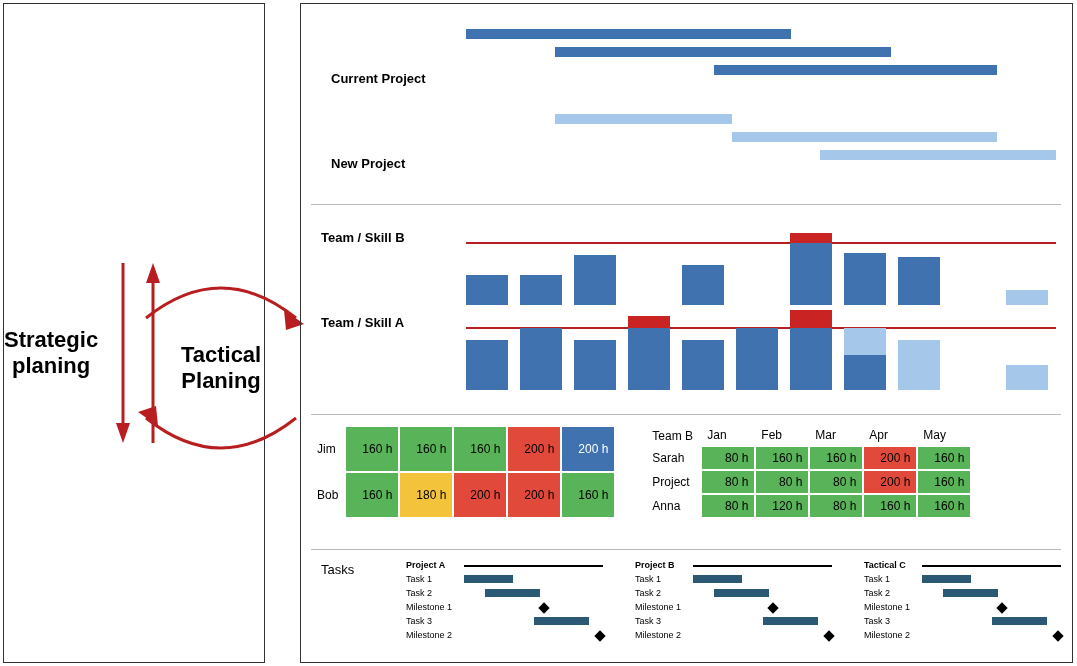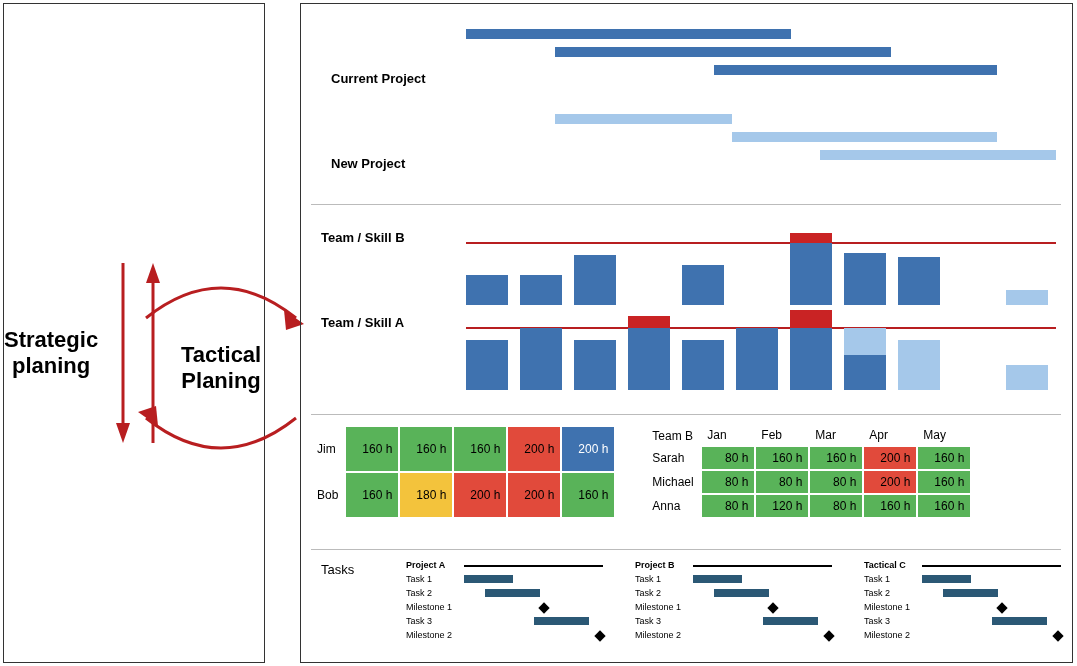--- a/index.html
+++ b/index.html
@@ -218,21 +218,21 @@
             </tr>
             <tr>
               <th>Sarah</th>
               <td class="c-green">80 h</td>
               <td class="c-green">160 h</td>
               <td class="c-green">160 h</td>
               <td class="c-red">200 h</td>
               <td class="c-green">160 h</td>
             </tr>
             <tr>
-              <th>Michael</th>
+              <th>Project</th>
               <td class="c-green">80 h</td>
               <td class="c-green">80 h</td>
               <td class="c-green">80 h</td>
               <td class="c-red">200 h</td>
               <td class="c-green">160 h</td>
             </tr>
             <tr>
               <th>Anna</th>
               <td class="c-green">80 h</td>
               <td class="c-green">120 h</td>

